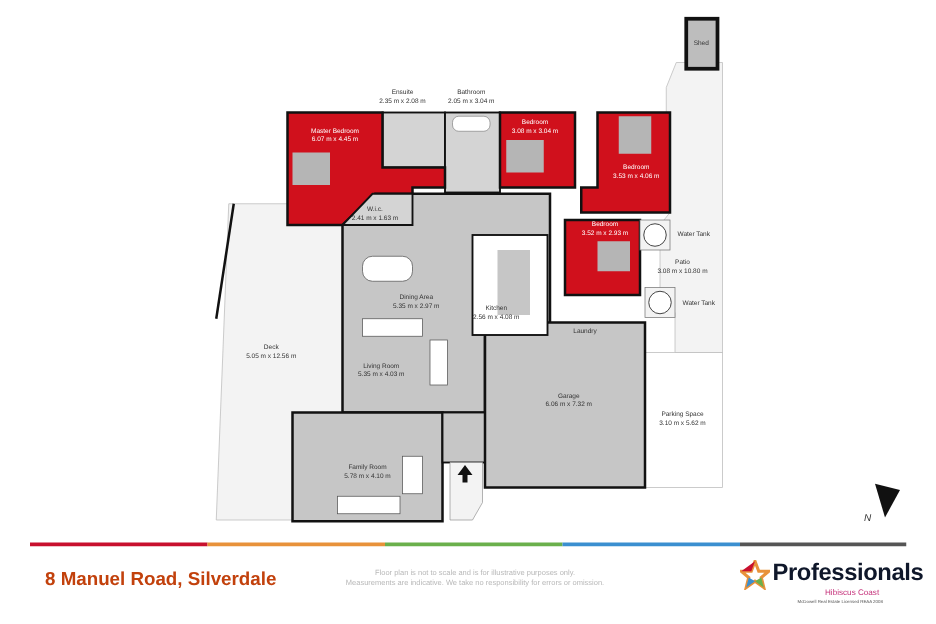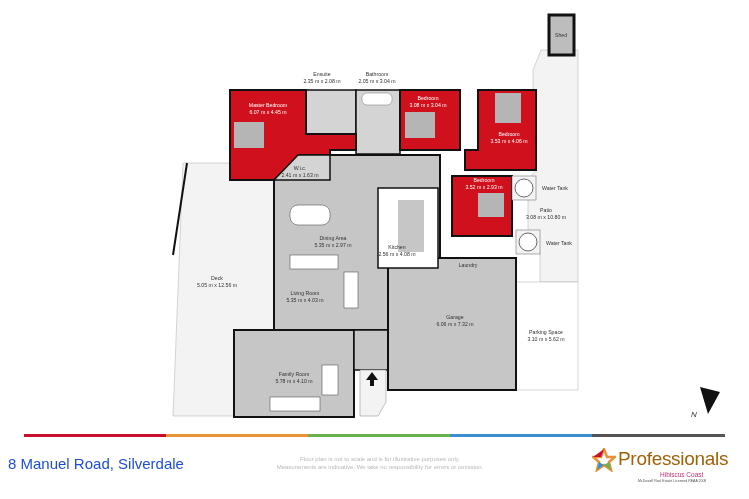--- a/index.html
+++ b/index.html
@@ -2,24 +2,24 @@
 <html><head>
 <meta charset="utf-8">
 <style>
   html, body { margin:0; padding:0; background:#ffffff; }
   body { width:749px; height:499px; position:relative; overflow:hidden; font-family:"Liberation Sans", sans-serif; }
   #plan { position:absolute; left:0; top:0; width:749px; height:430px; }
   .lbl { position:absolute; font-family:"Liberation Sans", sans-serif; font-size:5.2px; line-height:6.5px; color:#333; text-align:center; white-space:nowrap; transform:translateX(-50%); }
   .lbl.white { color:#ffffff; }
   .lbl.left { transform:none; text-align:left; }
   .bar { position:absolute; top:434px; height:3px; }
-  .address { position:absolute; left:8px; top:455px; font-size:15px; font-weight:normal; color:#1d4ed8; font-family:"Liberation Sans", sans-serif; }
+  .address { position:absolute; left:36px; top:455px; font-size:15px; font-weight:bold; color:#c2410c; font-family:"Liberation Sans", sans-serif; }
   .disclaimer { position:absolute; left:260px; top:455px; width:240px; font-size:6px; line-height:8px; color:#b8b8b8; text-align:center; }
   .logo { position:absolute; left:592px; top:446px; width:130px; height:40px; }
-  .logo-word { position:absolute; left:26px; top:2px; font-size:19px; font-weight:normal; color:#a16207; letter-spacing:-0.3px; font-family:"Liberation Sans", sans-serif; }
+  .logo-word { position:absolute; left:26px; top:2px; font-size:19px; font-weight:bold; color:#0f172a; letter-spacing:-0.3px; font-family:"Liberation Sans", sans-serif; }
   .logo-sub { position:absolute; left:68px; top:25px; font-size:6.5px; color:#c5317a; font-family:"Liberation Sans", sans-serif; }
   .logo-lic { position:absolute; left:46px; top:33px; font-size:3.5px; color:#555; white-space:nowrap; }
 </style>
 </head>
 <body>
 
 <div id="plan">
   <svg width="749" height="430" viewBox="0 0 749 430">
 
     <polygon points="183,163 274,163 274,330 234,330 234,416 173,416" fill="#f3f3f3" stroke="#bbb" stroke-width="0.6"></polygon>

